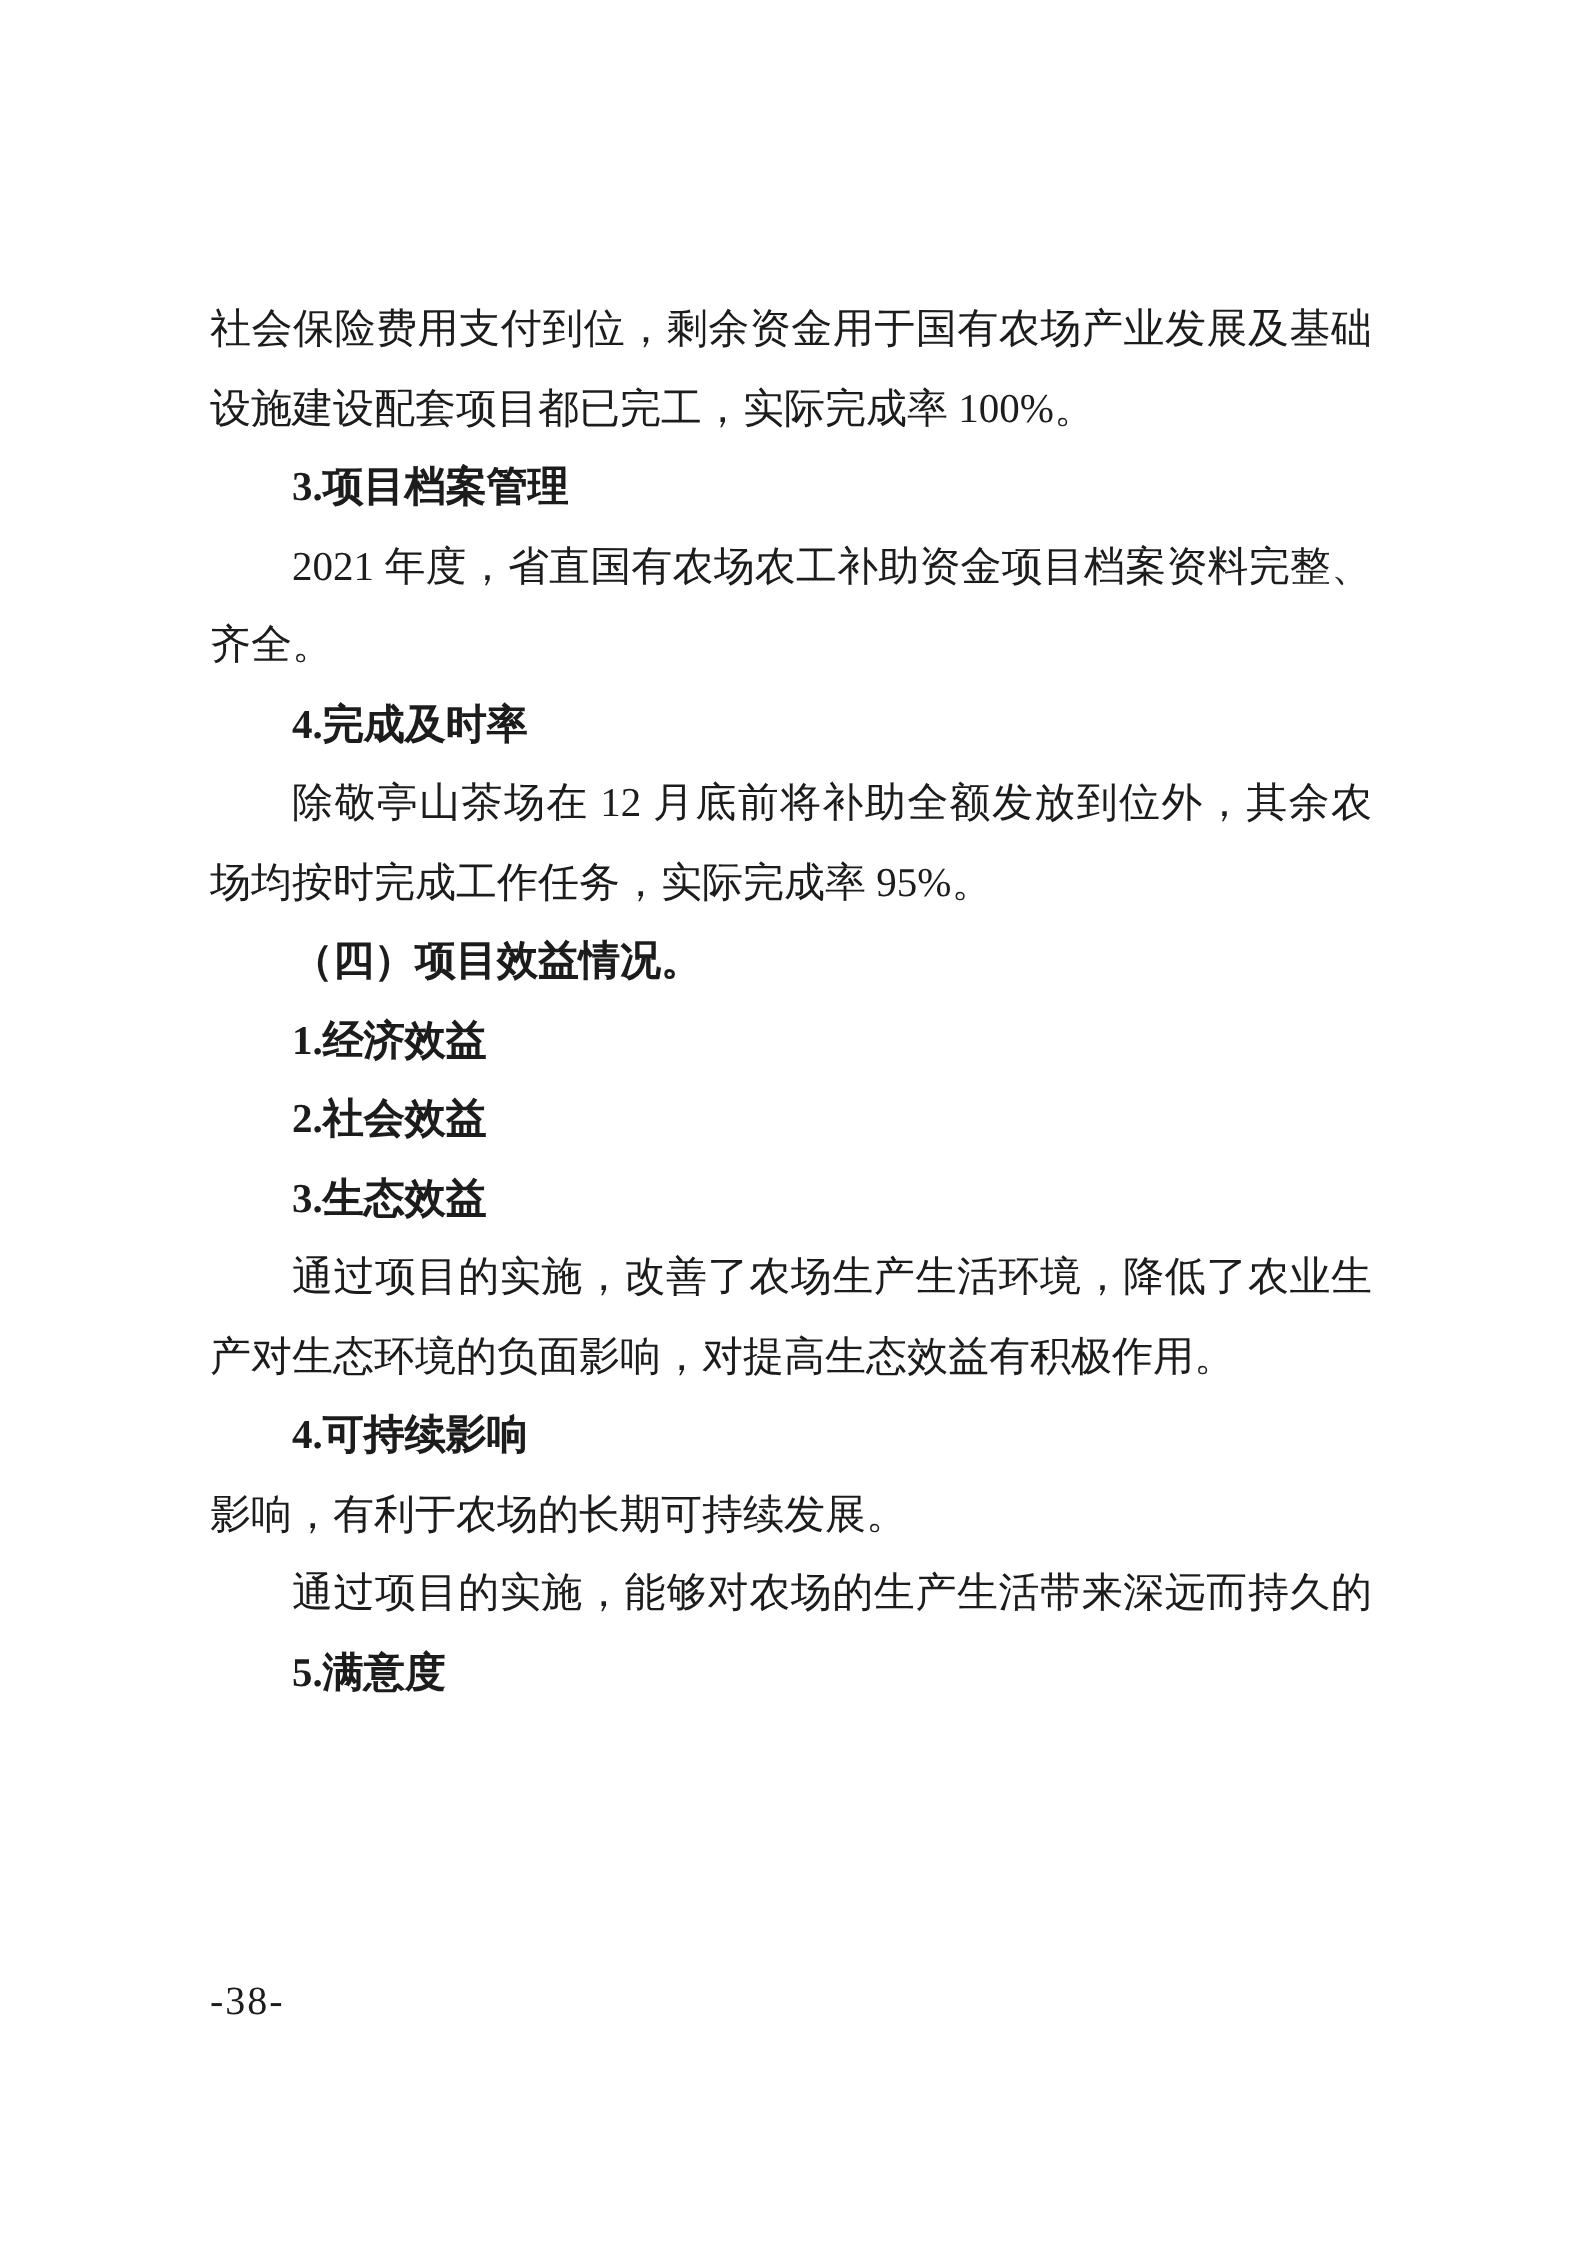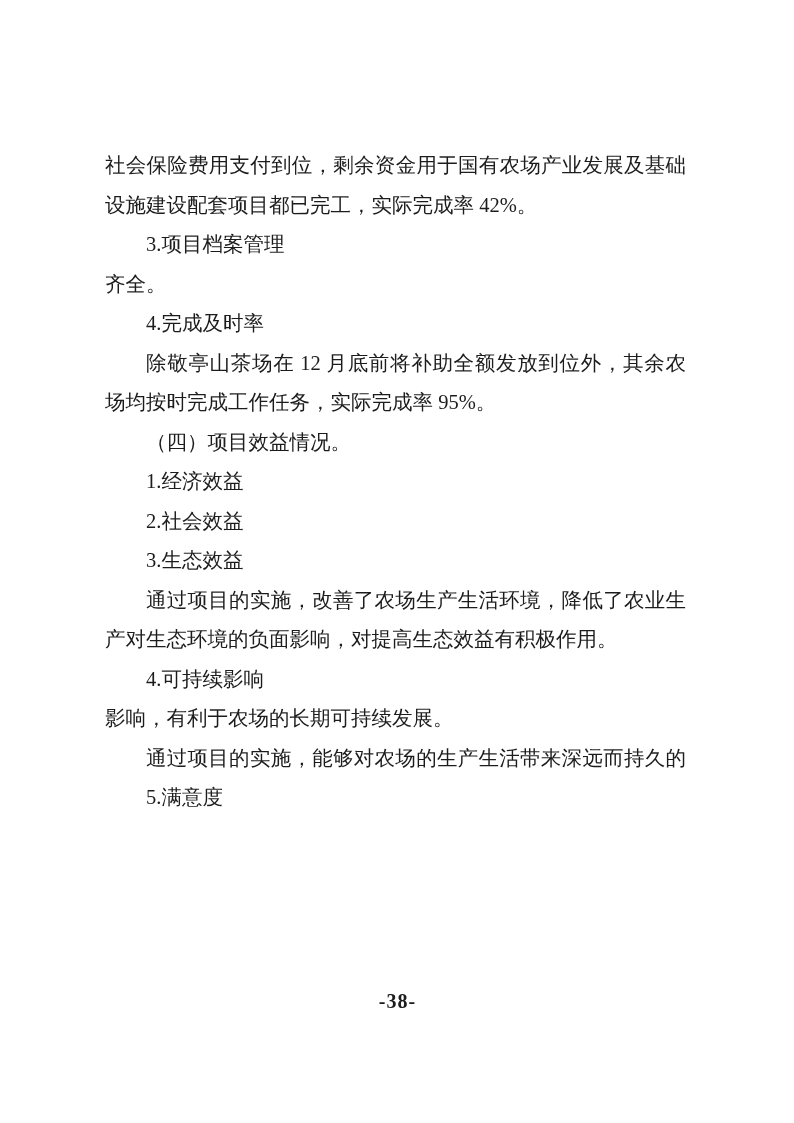--- a/index.html
+++ b/index.html
@@ -39,42 +39,42 @@
     white-space: normal;
     overflow: visible;
   }
   .just {
     text-align-last: justify;
   }
   .ind {
     text-indent: 41px;
   }
   .h {
-    font-weight: normal;
+    font-weight: bold;
   }
   .pageno {
     position: absolute;
     left: 105px;
     top: 988px;
     width: 585px;
-    text-align: center;
+    text-align: left;
     font-size: 20px;
     line-height: 26px;
     letter-spacing: 1px;
-    font-weight: bold;
   }
 </style>
 </head>
 <body>
 
 <div class="page">
   <div class="doc-body">
     <div class="ln just">社会保险费用支付到位，剩余资金用于国有农场产业发展及基础</div>
-    <div class="ln">设施建设配套项目都已完工，实际完成率 42%。</div>
+    <div class="ln">设施建设配套项目都已完工，实际完成率 100%。</div>
     <div class="ln h ind">3.项目档案管理</div>
+    <div class="ln ind just">2021 年度，省直国有农场农工补助资金项目档案资料完整、</div>
     <div class="ln">齐全。</div>
     <div class="ln h ind">4.完成及时率</div>
     <div class="ln ind just">除敬亭山茶场在 12 月底前将补助全额发放到位外，其余农</div>
     <div class="ln">场均按时完成工作任务，实际完成率 95%。</div>
     <div class="ln h ind">（四）项目效益情况。</div>
     <div class="ln h ind">1.经济效益</div>
     <div class="ln h ind">2.社会效益</div>
     <div class="ln h ind">3.生态效益</div>
     <div class="ln ind just">通过项目的实施，改善了农场生产生活环境，降低了农业生</div>
     <div class="ln">产对生态环境的负面影响，对提高生态效益有积极作用。</div>

